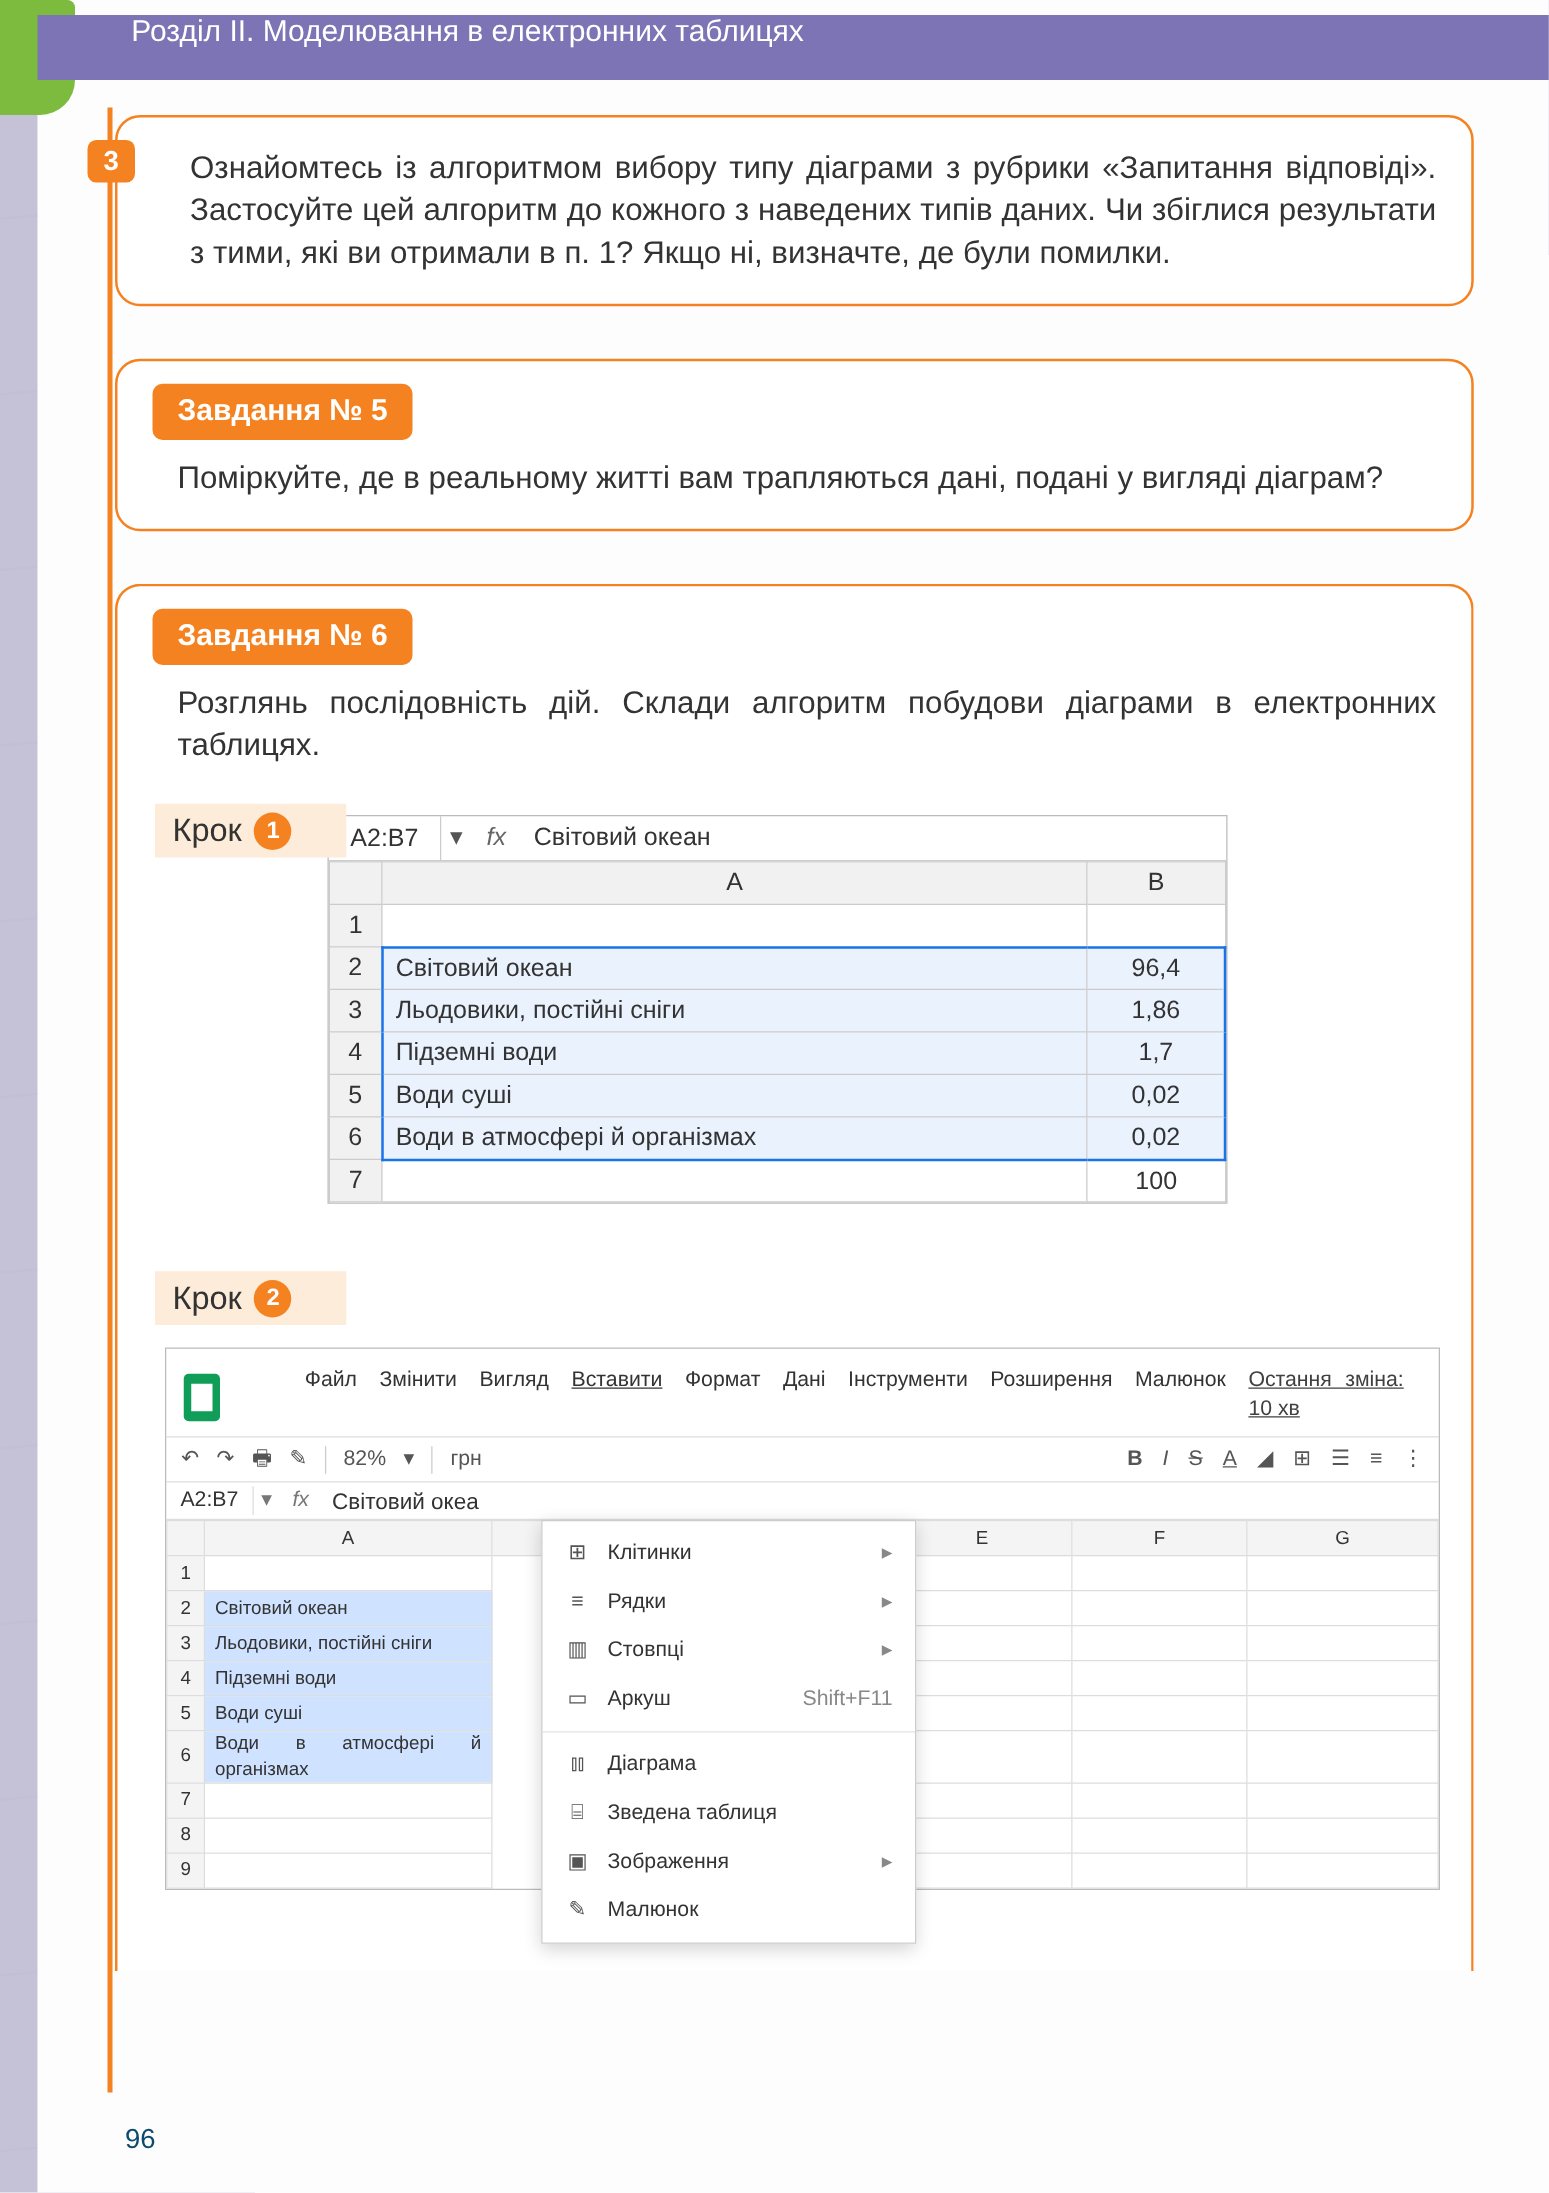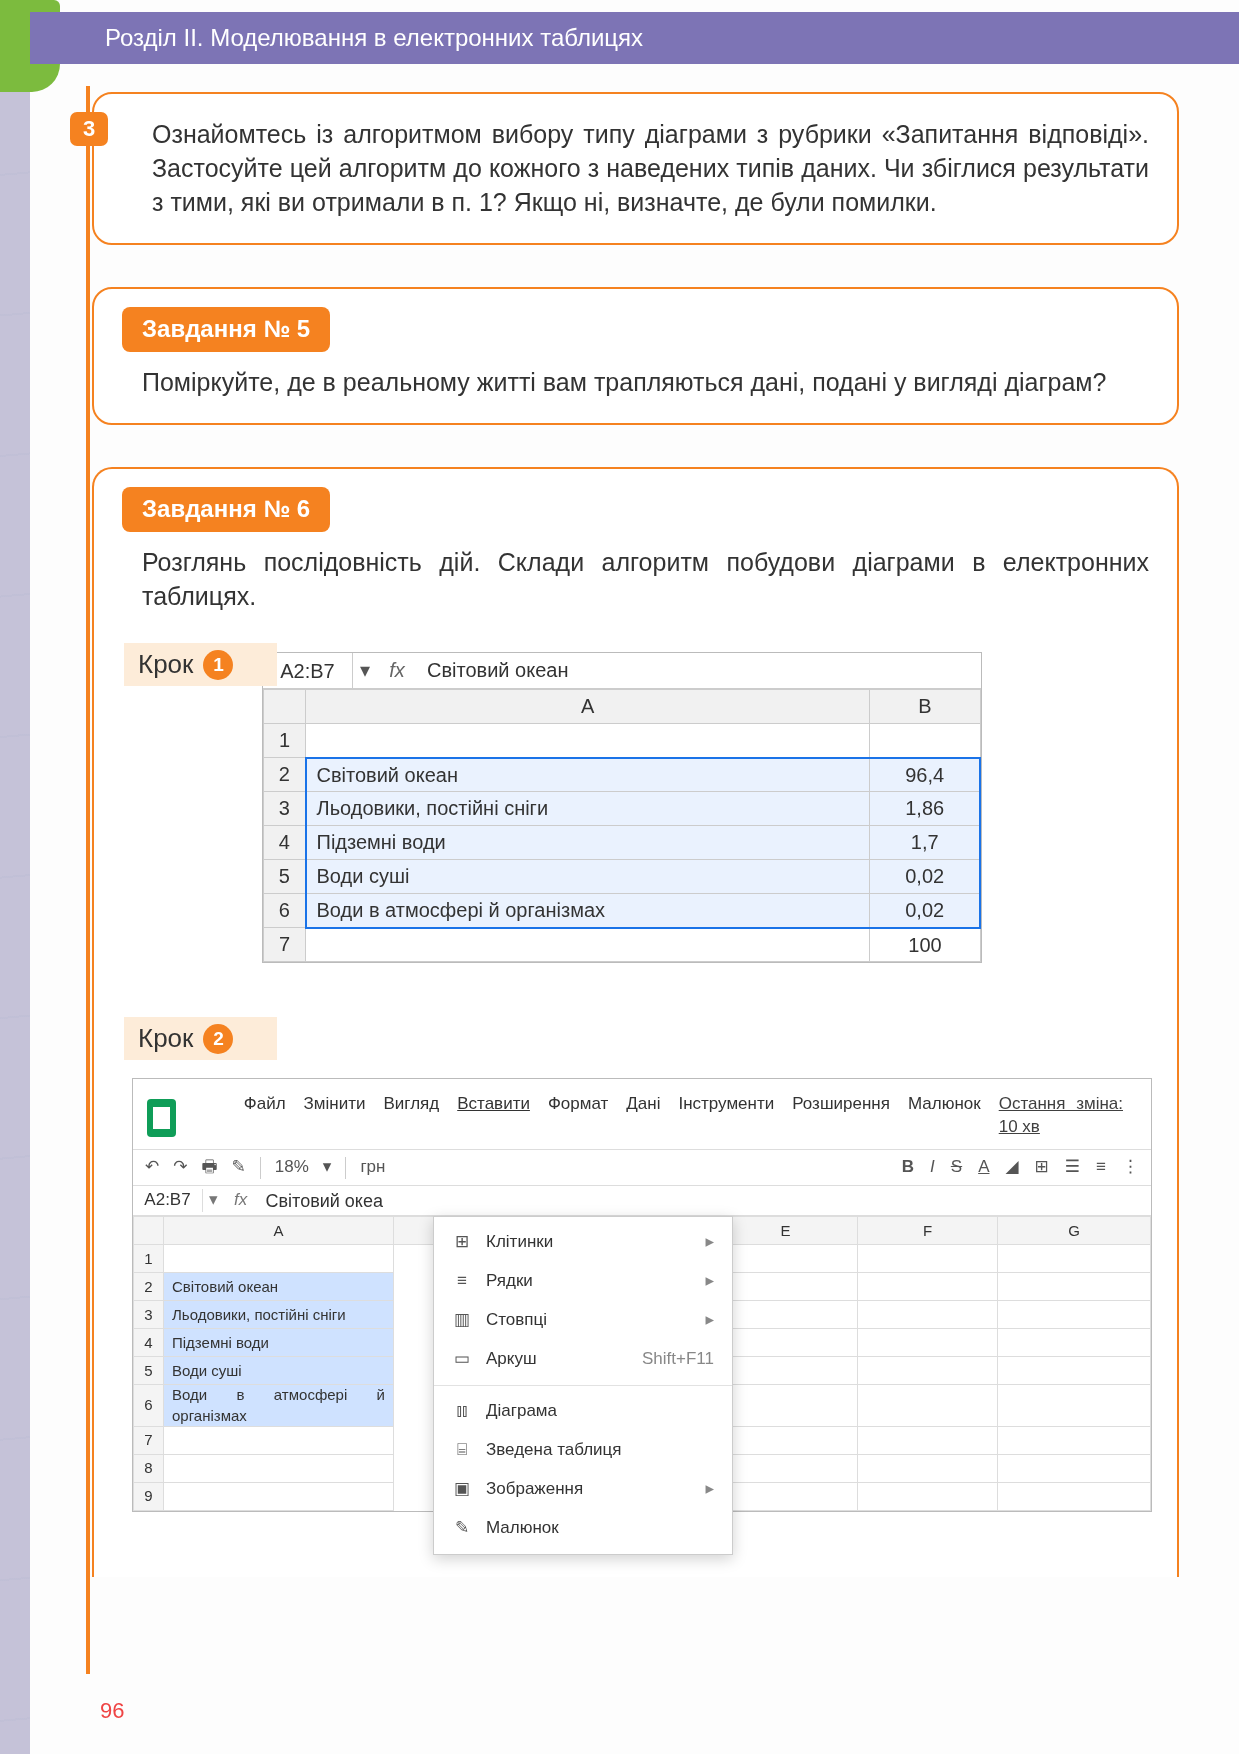--- a/index.html
+++ b/index.html
@@ -21,21 +21,21 @@
   .sheet {
     position: absolute;
     left: 30px; top: 0; right: 0; bottom: 0;
     background: #fdfdfd;
   }
   .header-bar {
     position: absolute;
     left: 0; right: 0; top: 12px; height: 52px;
     background: #7d74b5;
     color: #fff;
-    display: flex; align-items: center;
+    display: flex; align-items: flex-start;
     padding-left: 75px;
     font-size: 24px;
   }
   .green-tab {
     position: absolute;
     left: -30px; top: 0; width: 60px; height: 92px;
     background: #7cbb3e;
     border-bottom-right-radius: 28px;
     border-top-right-radius: 6px;
   }
@@ -159,21 +159,21 @@
   .gs .dropdown hr { border:none; border-top:1px solid #e2e2e2; margin:6px 0; }
   .gs .dropdown .ico { width:20px; text-align:center; color:#555; }
   .gs .fx-row2 { display:flex; align-items:center; border-bottom:1px solid #ddd; height:30px; }
   .gs .fx-row2 .namebox { width:70px; text-align:center; border-right:1px solid #ddd; }
   .gs .fx-row2 .fx { width:34px; font-style:italic; text-align:center; color:#777; }
   .gs .fx-row2 .fxval { flex:1; padding-left:8px; font-size:18px; }
   .gs td.selA { background:#cfe2ff; }
 
   .pagenum {
     position:absolute; left: 70px; bottom: 30px;
-    font-size: 22px; color:#ef4444;
+    font-size: 22px; color:#0c4a6e;
   }
 </style>
 </head>
 <body>
 
 <div class="wm"></div>
 
 <div class="sheet">
   <div class="green-tab"></div>
   <div class="header-bar">
@@ -284,21 +284,21 @@
               </div>
           </div>
         </div>
 
         <div class="toolbar">
           <span>↶</span>
           <span>↷</span>
           <span>🖶</span>
           <span>✎</span>
           <span class="sep"></span>
-          <span>18%</span>
+          <span>82%</span>
           <span>▾</span>
           <span class="sep"></span>
           <span>грн</span>
           <div class="right">
             <b>B</b>
             <i>I</i>
             <span style="text-decoration:line-through;">S</span>
             <span style="text-decoration:underline;">A</span>
             <span>◢</span>
             <span>⊞</span>

